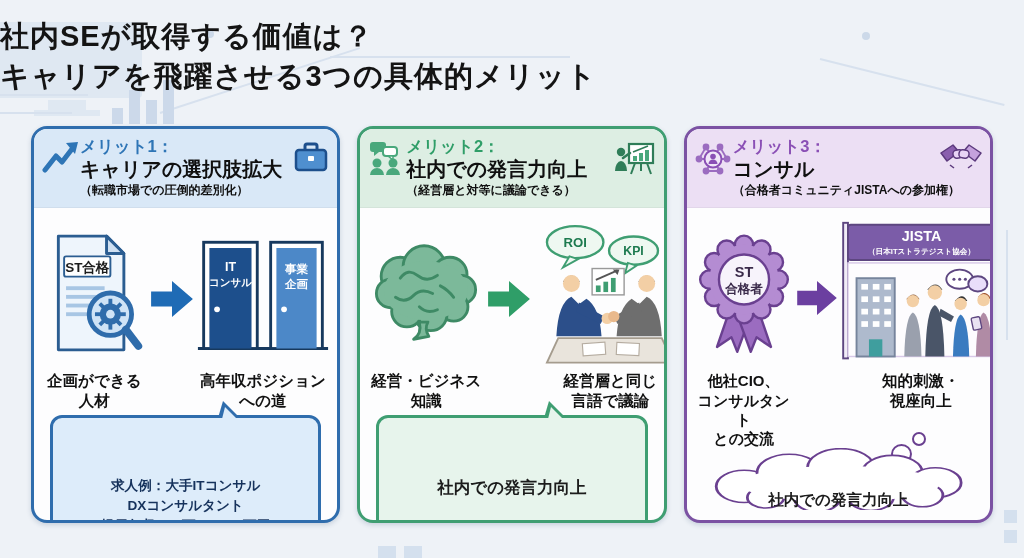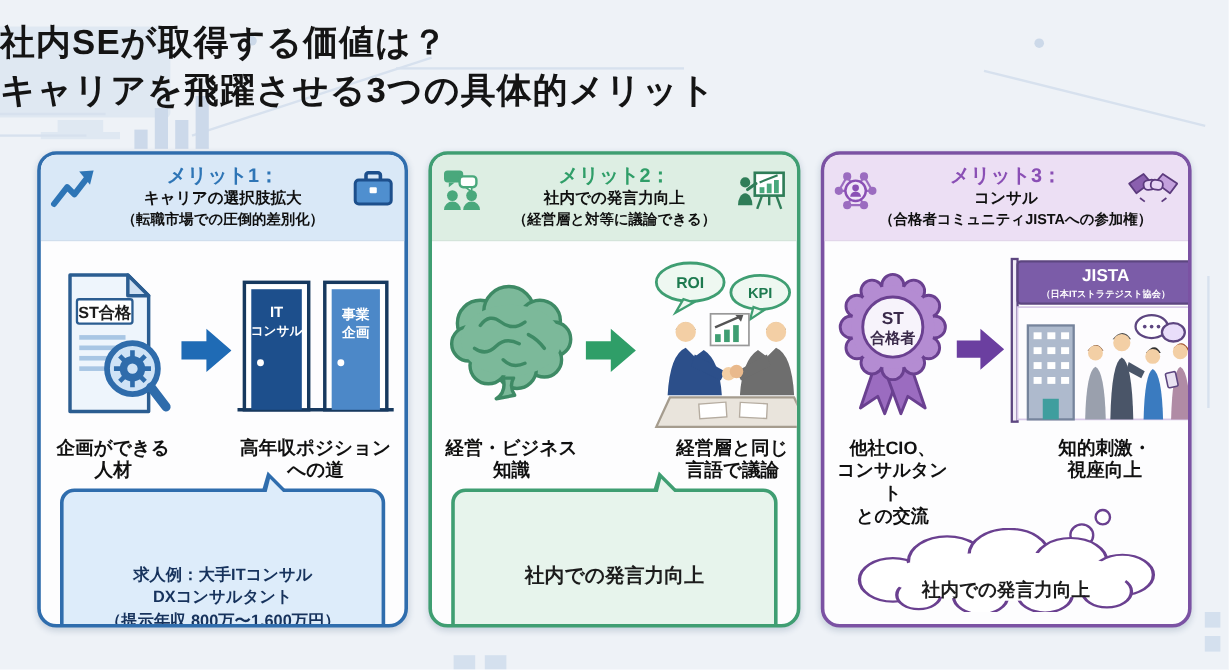--- a/index.html
+++ b/index.html
@@ -15,26 +15,26 @@
   .deco-bars{left:112px;top:80px;display:flex;align-items:flex-end;gap:6px;}
   .deco-bars span{display:block;width:11px;background:#ccd9ea;}
   .deco-sq{width:13px;height:13px;background:#d4e0ee;}
   
   .title{position:absolute;top:16px;left:0;width:100%;
     font-size:29px;line-height:1.38;font-weight:800;color:#141414;letter-spacing:1px;}
   
   .cards{position:absolute;top:126px;left:31px;right:31px;height:397px;display:flex;gap:17px;}
   .card{flex:1 1 0;background:#fdfdfe;border:3.5px solid var(--bd);border-radius:16px;
     display:flex;flex-direction:column;box-shadow:0 2px 5px rgba(30,60,100,.18);overflow:hidden;}
-  .card-header{background:var(--hb);padding:7px 46px 8px;position:relative;text-align:center;
+  .card-header{background:var(--hb);padding:7px 46px 8px;position:relative;text-align:left;
     border-bottom:1px solid rgba(0,0,0,0.04);}
   .hicon{position:absolute;top:12px;line-height:0;}
   .hicon.left{left:8px;} .hicon.right{right:8px;}
   .merit-label{color:var(--ac);font-size:16.5px;font-weight:800;}
-  .merit-title{font-size:13px;font-weight:800;color:#101010;line-height:1.12;}
+  .merit-title{font-size:20px;font-weight:800;color:#101010;line-height:1.12;}
   .merit-sub{font-size:12px;font-weight:800;color:#101010;margin-top:2px;white-space:nowrap;}
   .pairs{flex:1;display:flex;justify-content:space-evenly;align-items:flex-start;padding:14px 4px 0;}
   .pair-item{display:flex;flex-direction:column;align-items:center;gap:7px;}
   .illus{height:142px;display:flex;align-items:center;justify-content:center;}
   .caption{font-size:15.5px;font-weight:800;color:#111;text-align:center;line-height:1.28;white-space:pre-line;}
   .arrow-icon{margin-top:58px;line-height:0;}
   
   .bubble{position:relative;margin:4px 16px 14px;background:var(--bub);border:3px solid var(--bd);
     border-radius:12px;text-align:center;font-weight:800;white-space:pre-line;color:#16325c;}
   .bubble .tail-b{position:absolute;top:-17px;left:62%;width:0;height:0;

